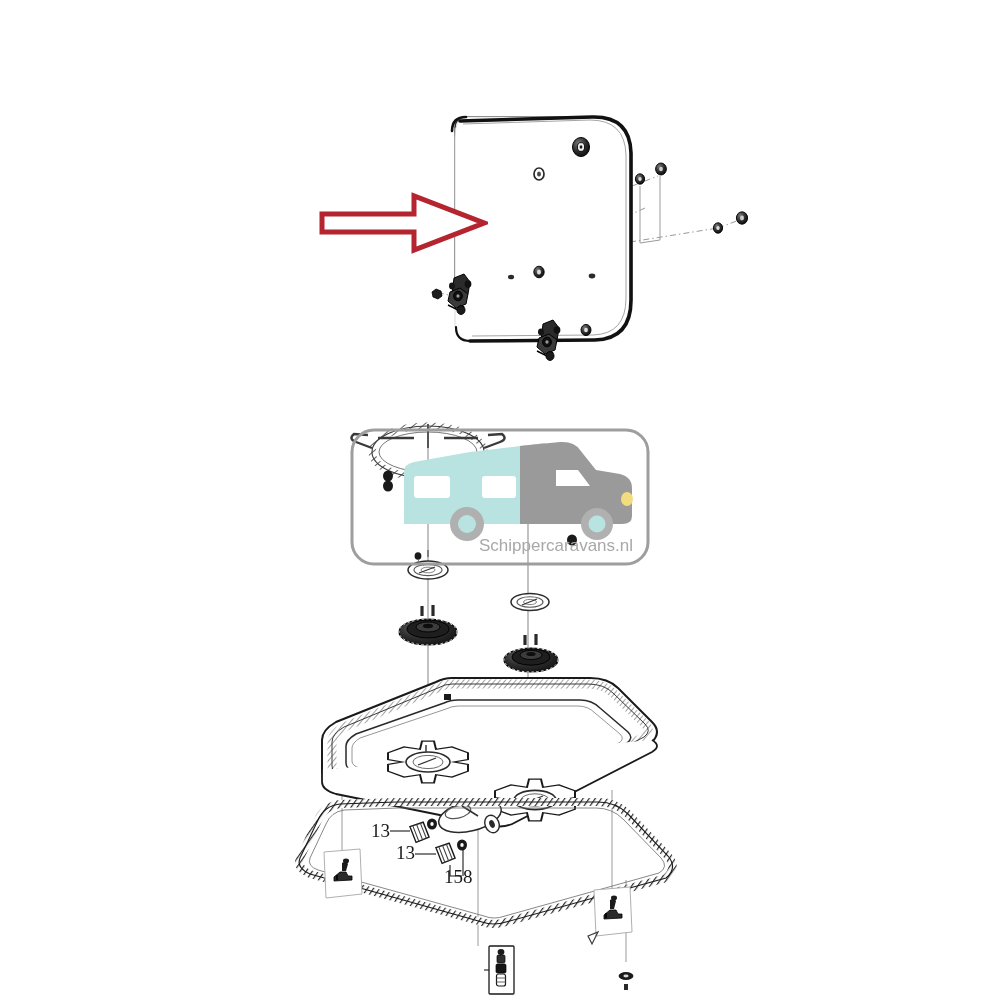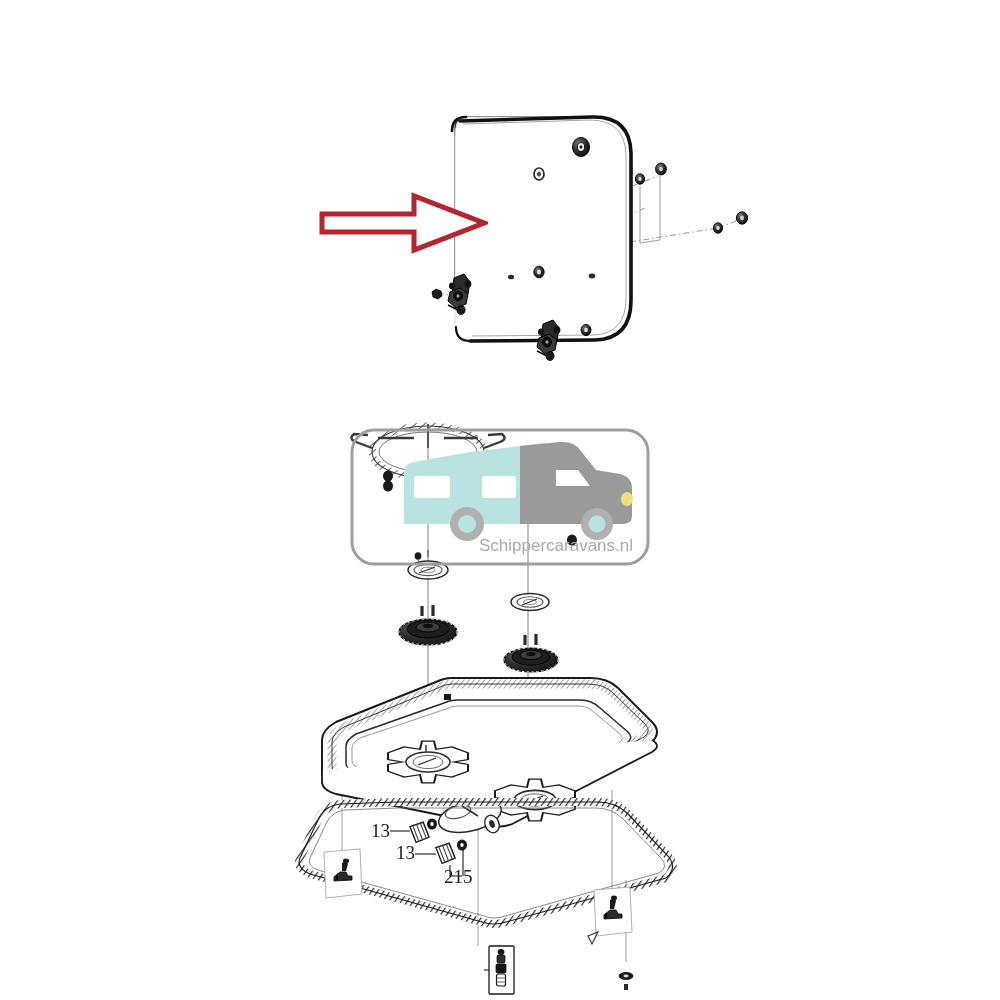--- a/index.html
+++ b/index.html
@@ -433,15 +433,15 @@
   <div class="wm-text" style="left:479px; top:536px; font-size:17px; color:#a8a8a8;">Schippercaravans.nl</div>
 
   <svg width="170" height="70" viewBox="0 0 170 70" style="position:absolute; left:318px; top:188px;">
     <path d="M4 26 L96 26 L96 8 L166 35 L96 62 L96 44 L4 44 Z" fill="#ffffff" stroke="#b5252f" stroke-width="5" stroke-linejoin="miter"></path>
   </svg>
 
   <div class="lbl" style="left:371px; top:820px; font-size:19px;">13</div>
 
   <div class="lbl" style="left:396px; top:842px; font-size:19px;">13</div>
 
-  <div class="lbl" style="left:444px; top:866px; font-size:19px;">215</div>
+  <div class="lbl" style="left:444px; top:866px; font-size:19px;">158</div>
 
 </div>
 
 </body></html>

